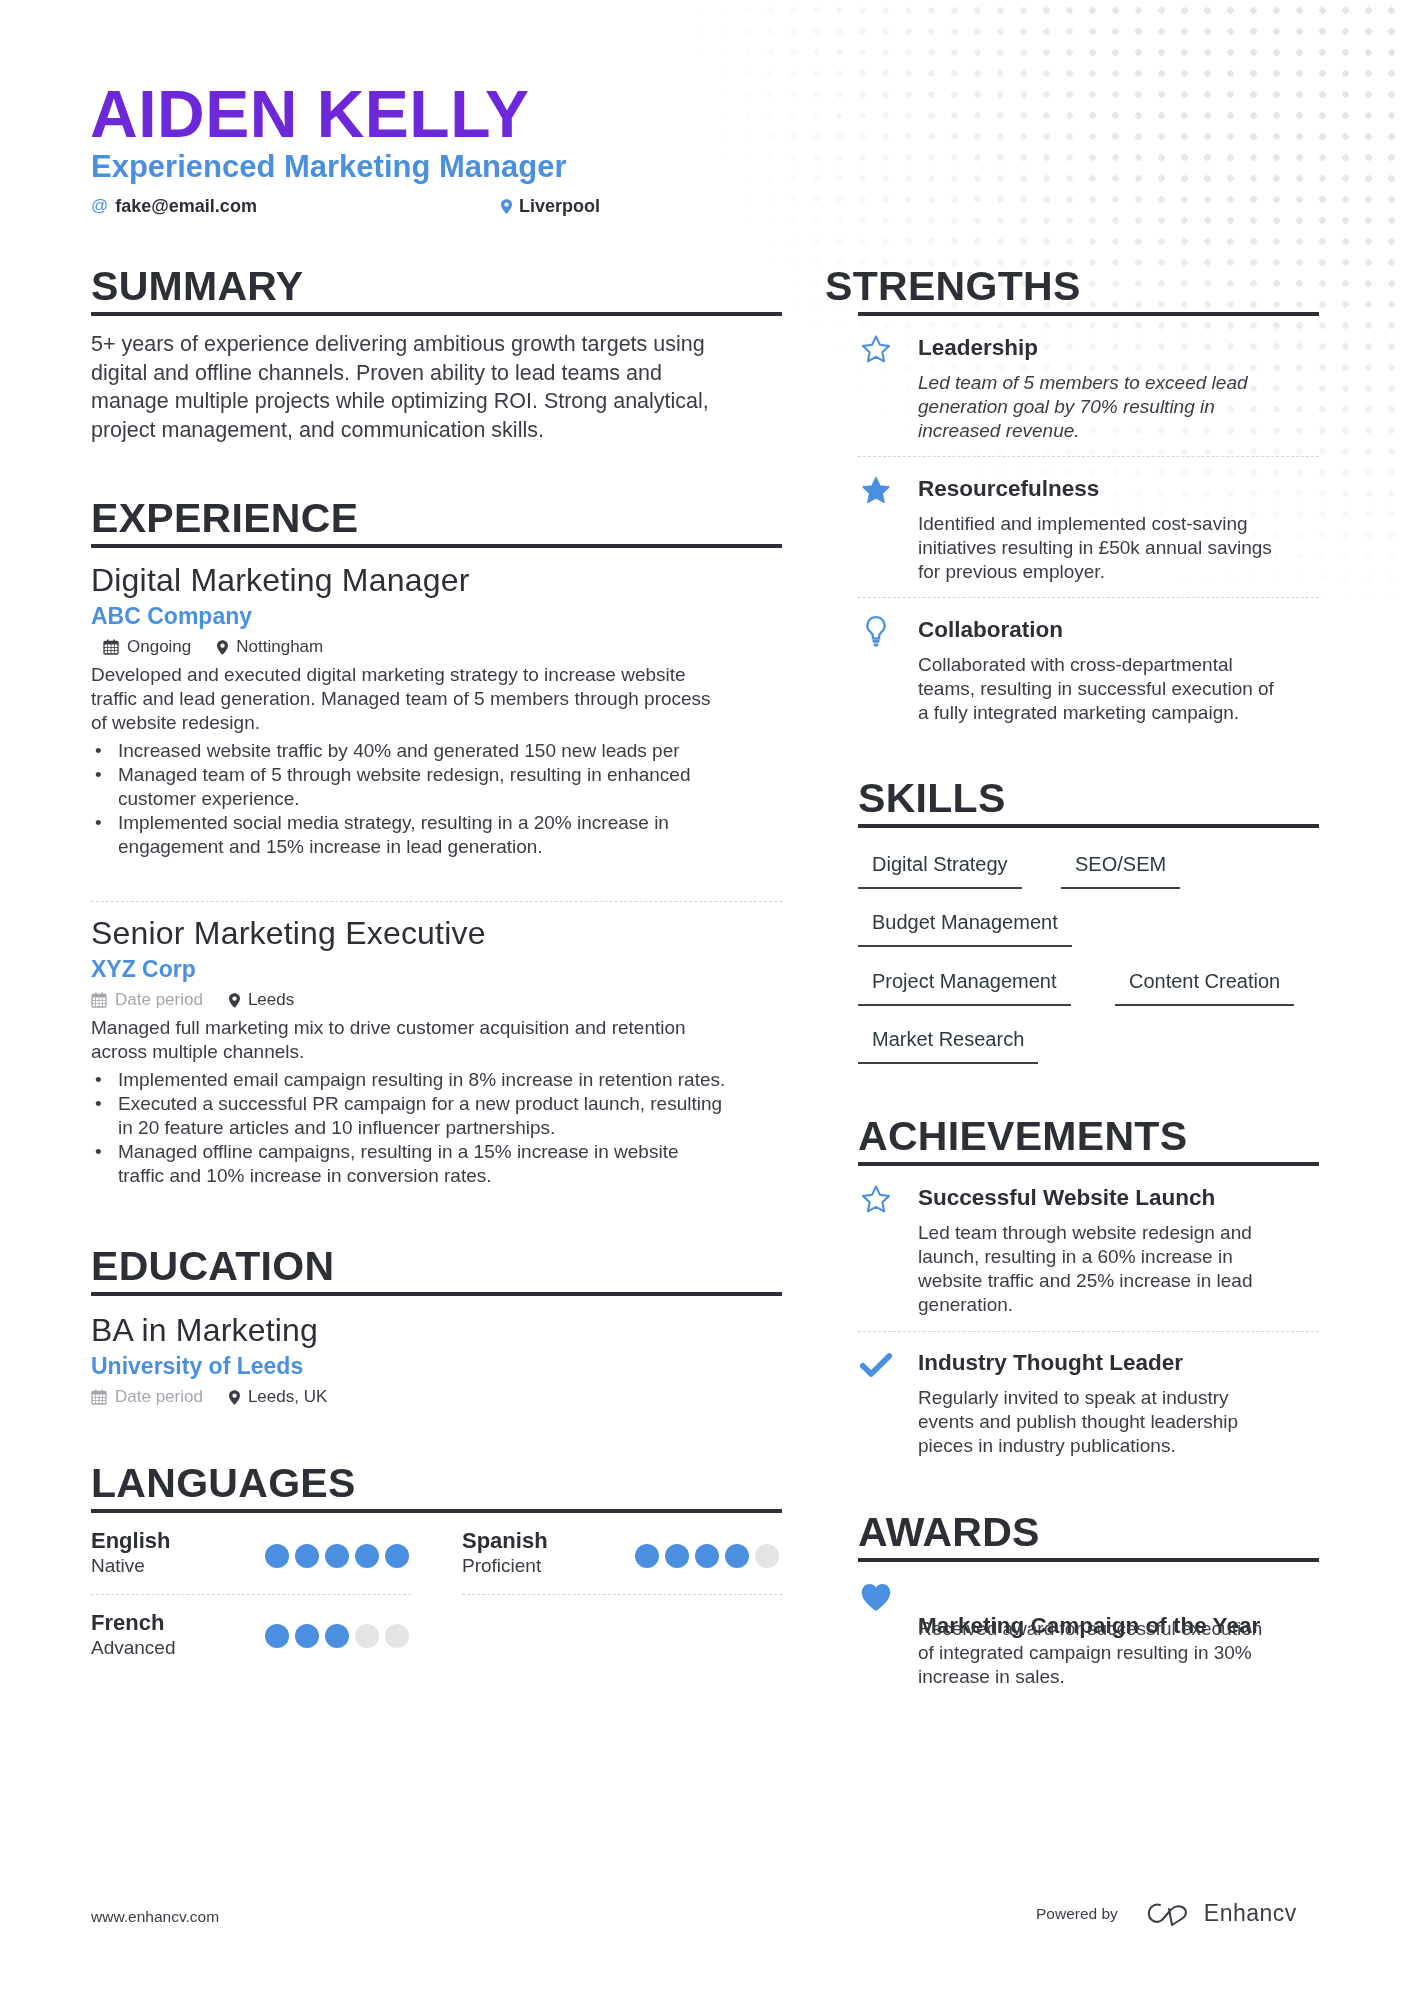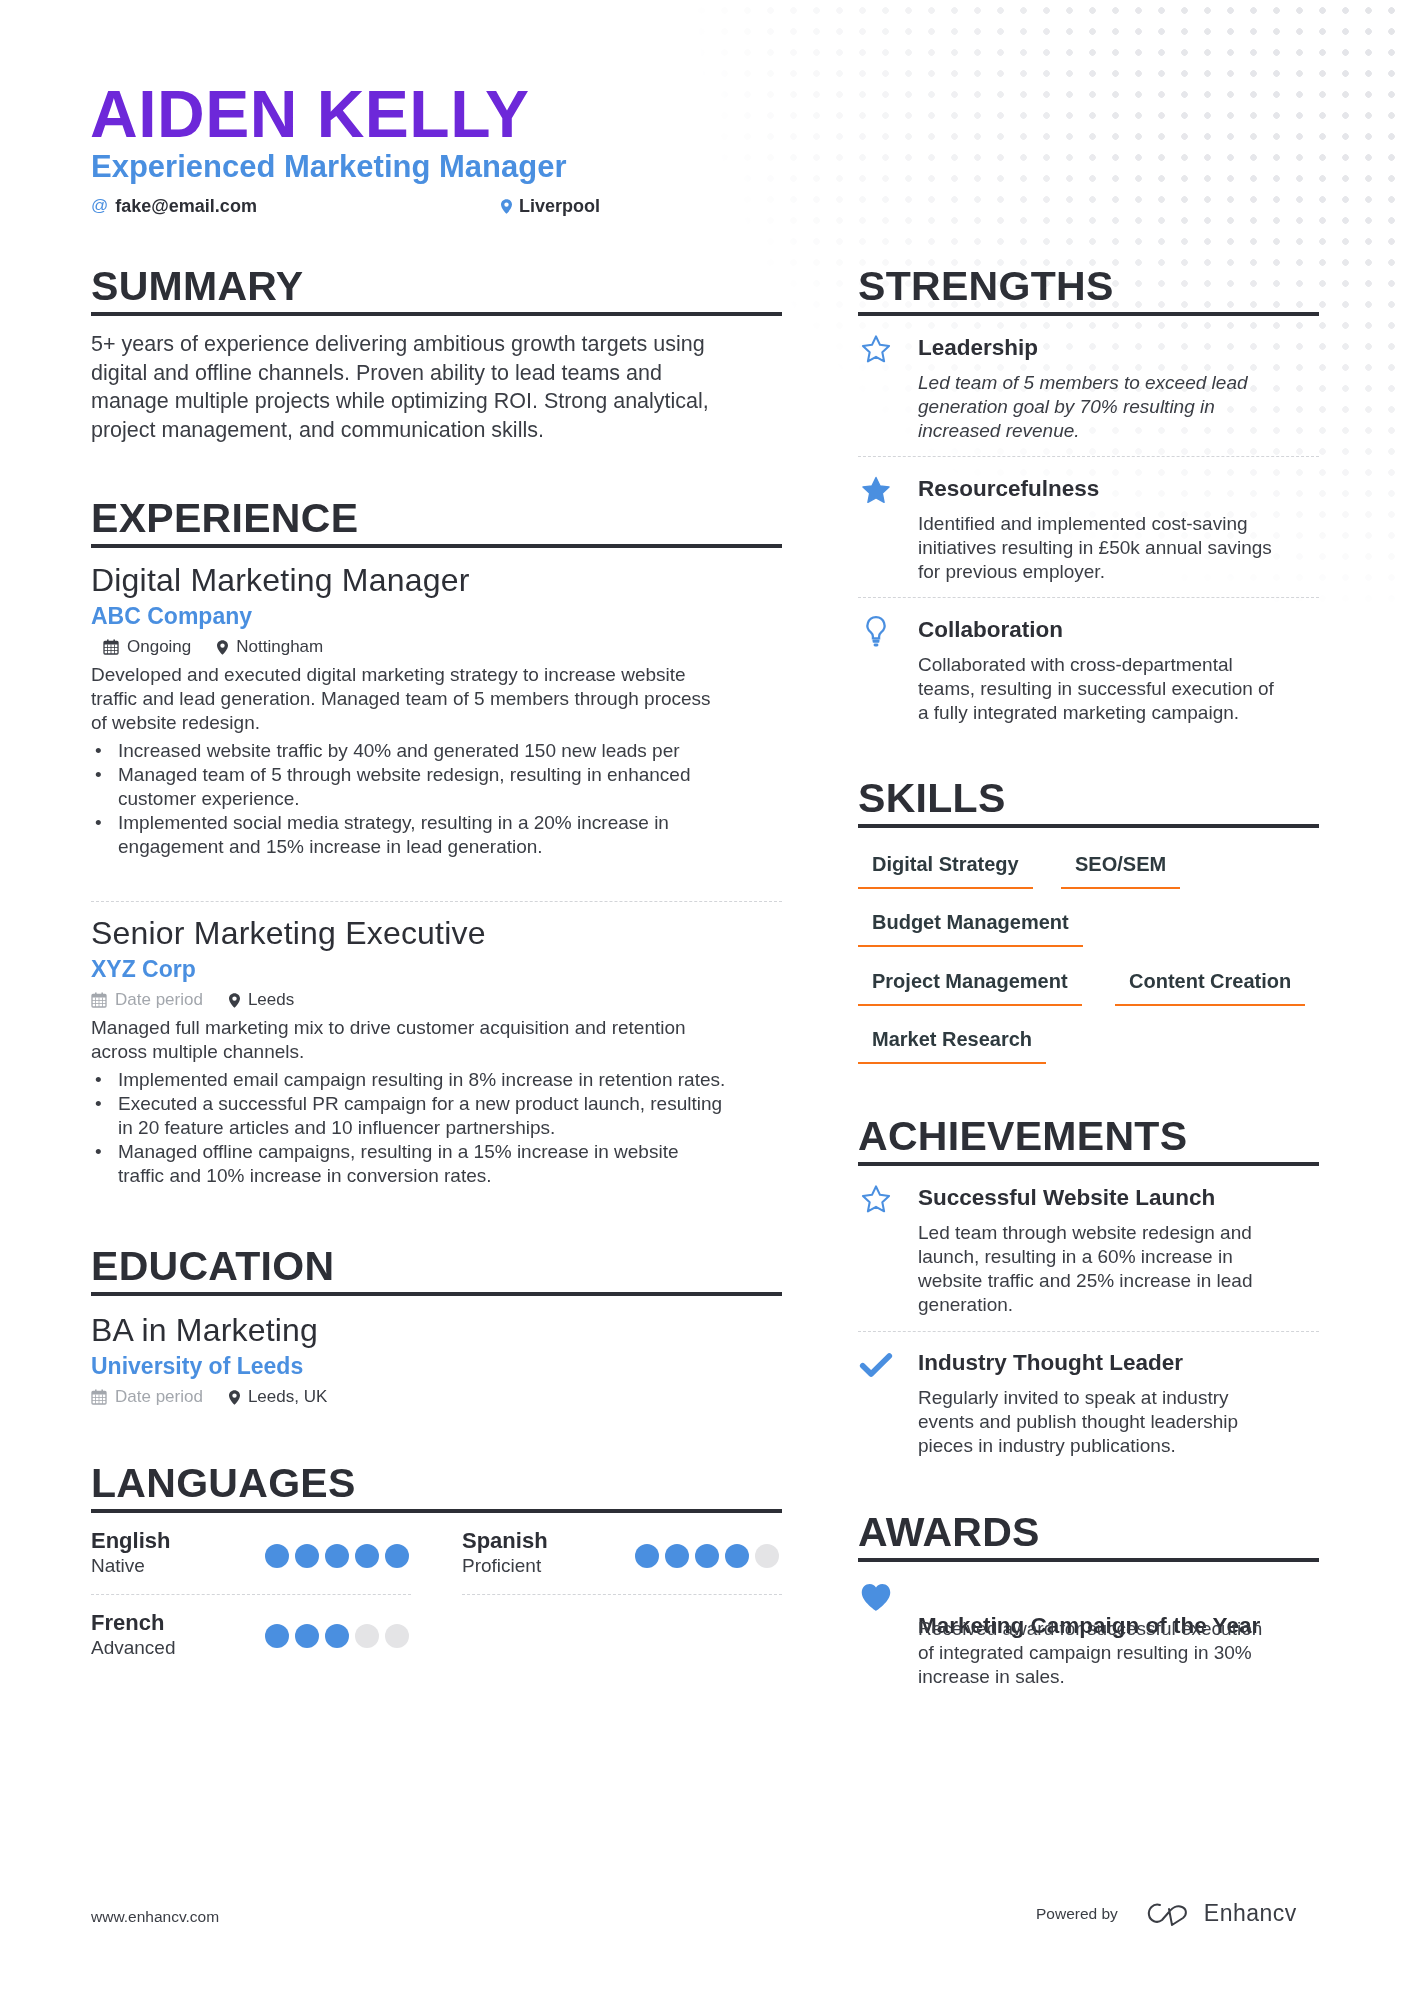--- a/index.html
+++ b/index.html
@@ -42,21 +42,21 @@
   .meta .item { display: inline-flex; align-items: center; gap: 8px; margin-right: 26px; }
   .meta .muted { color: #a3a7ad; }
   .bullets { margin: 0; padding: 0; list-style: none; }
   .bullets li { position: relative; padding-left: 27px; font-size: 19px; line-height: 24px; color: #3a3d44; }
   .bullets li::before { content: "•"; position: absolute; left: 4px; top: 0; color: #3a3d44; }
   .dash { border-top: 1.5px dashed #d3d5d9; height: 0; }
 
   .entry-icon { position: absolute; width: 36px; height: 36px; display: flex; align-items: center; justify-content: center; }
   .entry-title { font-size: 22.5px; font-weight: 700; color: #2d2f36; line-height: 28px; white-space: nowrap; }
 
-  .skill { position: absolute; font-size: 20px; font-weight: 700; color: #2e3a3f; line-height: 26px; padding: 0 14px 10px 14px; border-bottom: 2px solid #f97316; white-space: nowrap; }
+  .skill { position: absolute; font-size: 20px; font-weight: 400; color: #2e3a3f; line-height: 26px; padding: 0 14px 10px 14px; border-bottom: 2px solid #404040; white-space: nowrap; }
 
   .lang-name { font-size: 22px; font-weight: 700; color: #2d2f36; line-height: 26px; }
   .lang-level { font-size: 19px; color: #3a3d44; line-height: 24px; }
   .dotrow { display: flex; gap: 6px; }
   .dotrow span { width: 24px; height: 24px; border-radius: 50%; background: #e4e4e6; display: inline-block; }
   .dotrow span.on { background: #4a8fe0; }
 
   .footer-left { left: 91px; top: 1908px; font-size: 15.5px; color: #3a3d44; }
   .footer-right { left: 1036px; top: 1900px; display: flex; align-items: center; gap: 28px; }
   .powered { font-size: 15.5px; color: #3a3d44; }
@@ -236,21 +236,21 @@
   <div class="lang-level">Advanced</div>
 </div>
 <div class="abs dotrow" style="left:265px; top:1624px;">
     <span class="on"></span>
     <span class="on"></span>
     <span class="on"></span>
     <span></span>
     <span></span>
   </div>
 
-<div class="abs section-title" style="left:858px; top:264px;">STRENGTHS</div>
+<div class="abs section-title" style="left:825px; top:264px;">STRENGTHS</div>
 <div class="abs rule" style="left:858px; top:312px; width:461px;"></div>
 
 <div class="abs" style="left:858px; top:330px; width:461px;">
   <div class="entry-icon" style="left:0; top:1px;">
     <svg width="34" height="33" viewBox="0 0 24 24">
         <path d="M12 2.5l2.9 6.1 6.6.8-4.9 4.6 1.3 6.6L12 17.3l-5.9 3.3 1.3-6.6-4.9-4.6 6.6-.8z" fill="none" stroke="#4a8fe0" stroke-width="1.5" stroke-linejoin="round"></path>
       </svg>
   </div>
   <div class="entry-title" style="position:absolute; left:60px; top:4px;">Leadership</div>
   <div class="small-text" style="position:absolute; left:60px; top:41px; width:400px;font-style:italic;">

